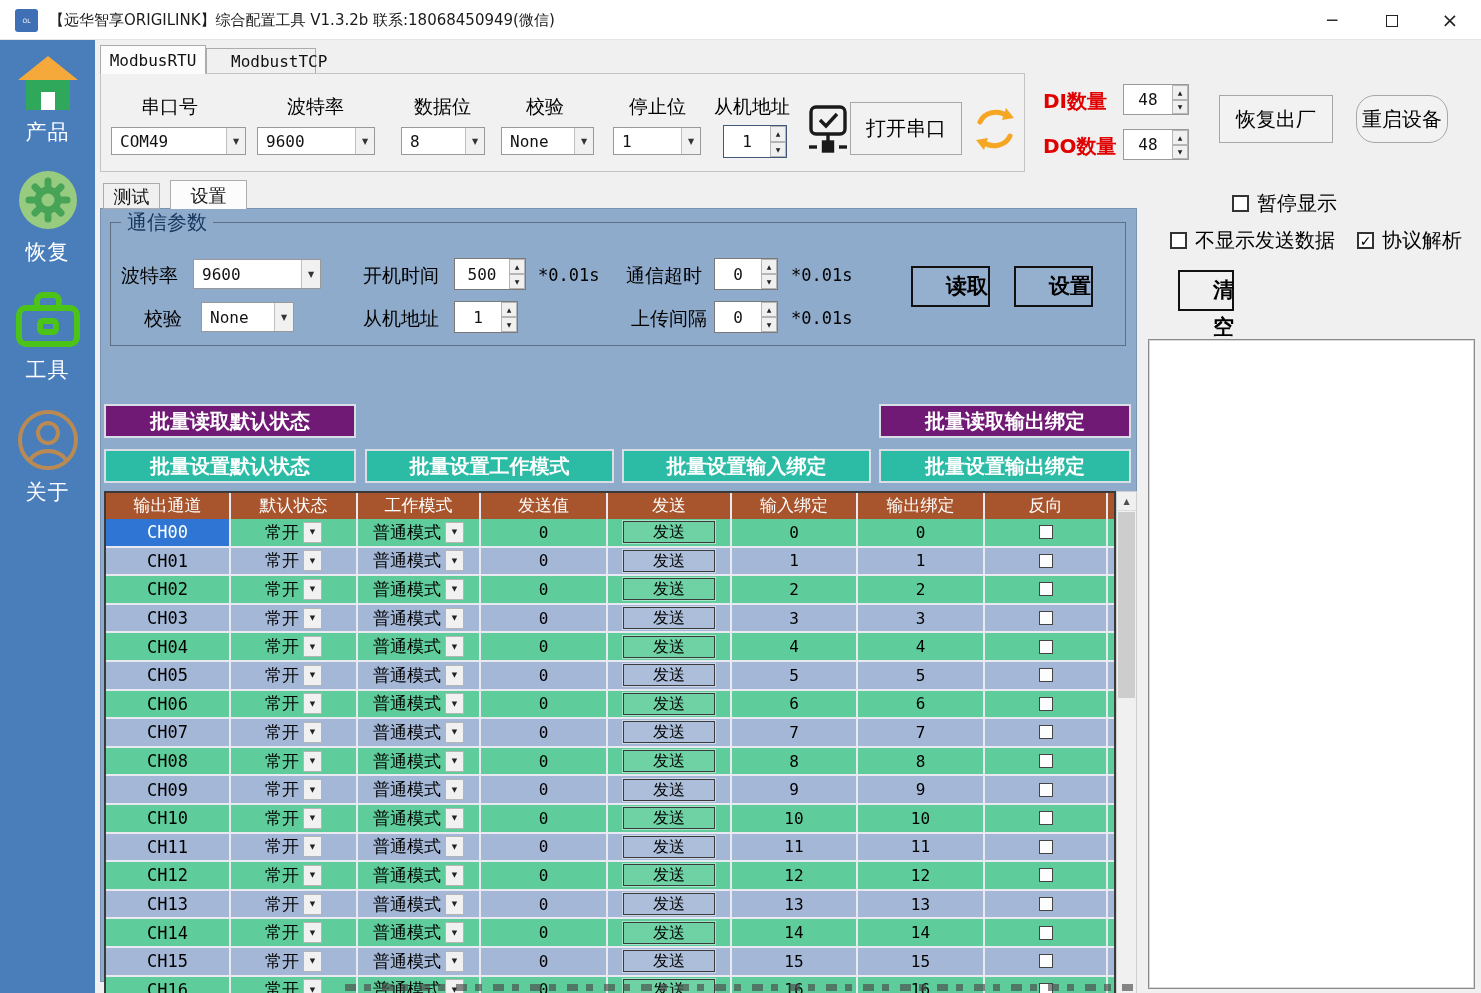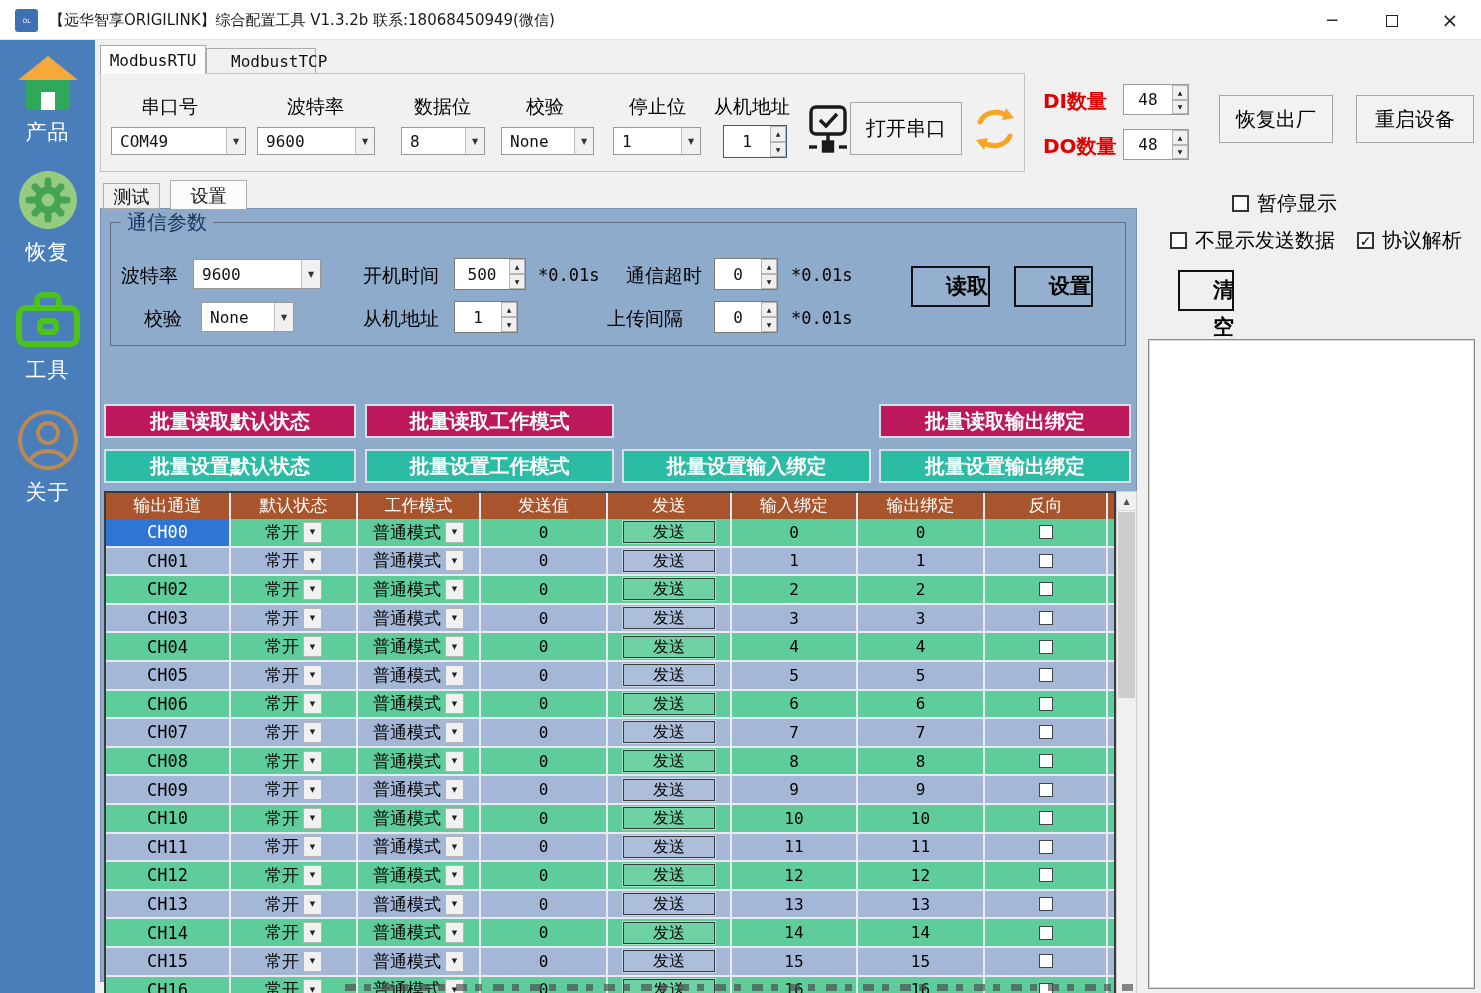--- a/index.html
+++ b/index.html
@@ -53,21 +53,21 @@
   .bluepanel { position:absolute; left:5px; top:168px; width:1037px; height:774px; background:#8fabcb; border:1px solid #7a93b2; }
 
   .groupbox { position:absolute; left:9px; top:13px; width:1016px; height:124px; border:1px solid #5f6f82; }
   .group-title { position:absolute; left:10px; top:-14px; background:#8fabcb; padding:0 6px; font-size:20px; color:#17365d; }
   .bl { position:absolute; font-size:19px; color:#000; }
   .unit { position:absolute; font-size:17px; color:#000; font-family:"DejaVu Sans Mono", monospace; }
   .bbtn { position:absolute; border:2px solid #111; background:rgba(255,255,255,0.06); font-size:21px; font-weight:bold; color:#000; text-align:center;padding-left:33px; }
 
   
   .batchbtn { position:absolute; height:34px; line-height:31px; text-align:center; color:#fff; font-size:20px; font-weight:bold; border:2px solid #d9dde6; }
-  .brown { background:#be185d; }
+  .brown { background:#701a75; }
   .tealb { background:#2cbca6; }
 
   
   .gridwrap { position:absolute; left:3px; top:282px; width:1012px; height:532px; border:2px solid #3a3a3a; border-bottom:none; overflow:hidden; background:#8fabcb; }
   .thead { display:grid; grid-template-columns:125px 127px 123px 127px 124px 126px 127px 123px; height:26px; background:#a8542c; }
   .thead .hc { color:#fff; font-size:17px; text-align:center; line-height:25px; border-right:2px solid #e9e9f2; overflow:hidden; }
   .trow { display:grid; grid-template-columns:125px 127px 123px 127px 124px 126px 127px 123px; height:28.6px; border-bottom:2px solid #e9e9f2; }
   .row-green { background:#5ecd9b; }
   .row-blue  { background:#a4b7d6; }
   .tc { border-right:2px solid #e9e9f2; display:flex; align-items:center; justify-content:center; font-size:17px; color:#000; overflow:hidden; }
@@ -221,21 +221,21 @@
   </div>
   <div class="red-label" style="left:948px; top:93px;">DO数量</div>
   <div class="spin" style="left:1028px; top:89px; width:66px; height:31px; border:1px solid #9a9a9a;">
     <span class="sval">48</span>
     <span class="btns">
         <span>▲</span>
         <span>▼</span>
       </span>
   </div>
   <div class="gbtn" style="left:1124px; top:55px; width:114px; height:48px; line-height:46px;">恢复出厂</div>
-  <div class="gbtn" style="left:1261px; top:55px; width:118px; height:48px; line-height:46px;">重启设备</div>
+  <div class="gbtn" style="left:1261px; top:55px; width:92px; height:48px; line-height:46px;border-radius:19px;">重启设备</div>
 
   <div class="vtab vtab1">测试</div>
   <div class="vtab vtab2 active">设置</div>
 
   <div class="chk" style="left:1137px; top:150px;">
     <span class="box"></span>
     <span>暂停显示</span>
   </div>
   <div class="chk" style="left:1075px; top:187px;">
     <span class="box"></span>
@@ -283,36 +283,35 @@
           <span class="arrow">▼</span>
       </div>
       <div class="bl" style="left:252px; top:83px;">从机地址</div>
       <div class="spin" style="left:343px; top:78px; width:64px; height:32px;">
         <span class="sval">1</span>
         <span class="btns">
             <span>▲</span>
             <span>▼</span>
           </span>
       </div>
-      <div class="bl" style="left:496px; top:83px;">上传间隔</div>
+      <div class="bl" style="left:520px; top:83px;">上传间隔</div>
       <div class="spin" style="left:603px; top:78px; width:64px; height:32px;">
         <span class="sval">0</span>
         <span class="btns">
             <span>▲</span>
             <span>▼</span>
           </span>
       </div>
       <div class="unit" style="left:680px; top:85px;">*0.01s</div>
 
       <div class="bbtn" style="left:800px; top:43px; width:79px; height:41px; line-height:37px;">读取</div>
       <div class="bbtn" style="left:903px; top:43px; width:79px; height:41px; line-height:37px;">设置</div>
     </div>
 
     <div class="batchbtn brown" style="left:3px;   top:195px; width:252px;">批量读取默认状态</div>
-    <div class="batchbtn brown" style="left:264px; top:195px; width:249px;">批量读取工作模式</div>
     <div class="batchbtn brown" style="left:778px; top:195px; width:252px;">批量读取输出绑定</div>
     <div class="batchbtn tealb" style="left:3px;   top:240px; width:252px;">批量设置默认状态</div>
     <div class="batchbtn tealb" style="left:264px; top:240px; width:249px;">批量设置工作模式</div>
     <div class="batchbtn tealb" style="left:521px; top:240px; width:249px;">批量设置输入绑定</div>
     <div class="batchbtn tealb" style="left:778px; top:240px; width:252px;">批量设置输出绑定</div>
 
     <div class="gridwrap">
       <div class="thead">
           <div class="hc">输出通道</div>
           <div class="hc">默认状态</div>

